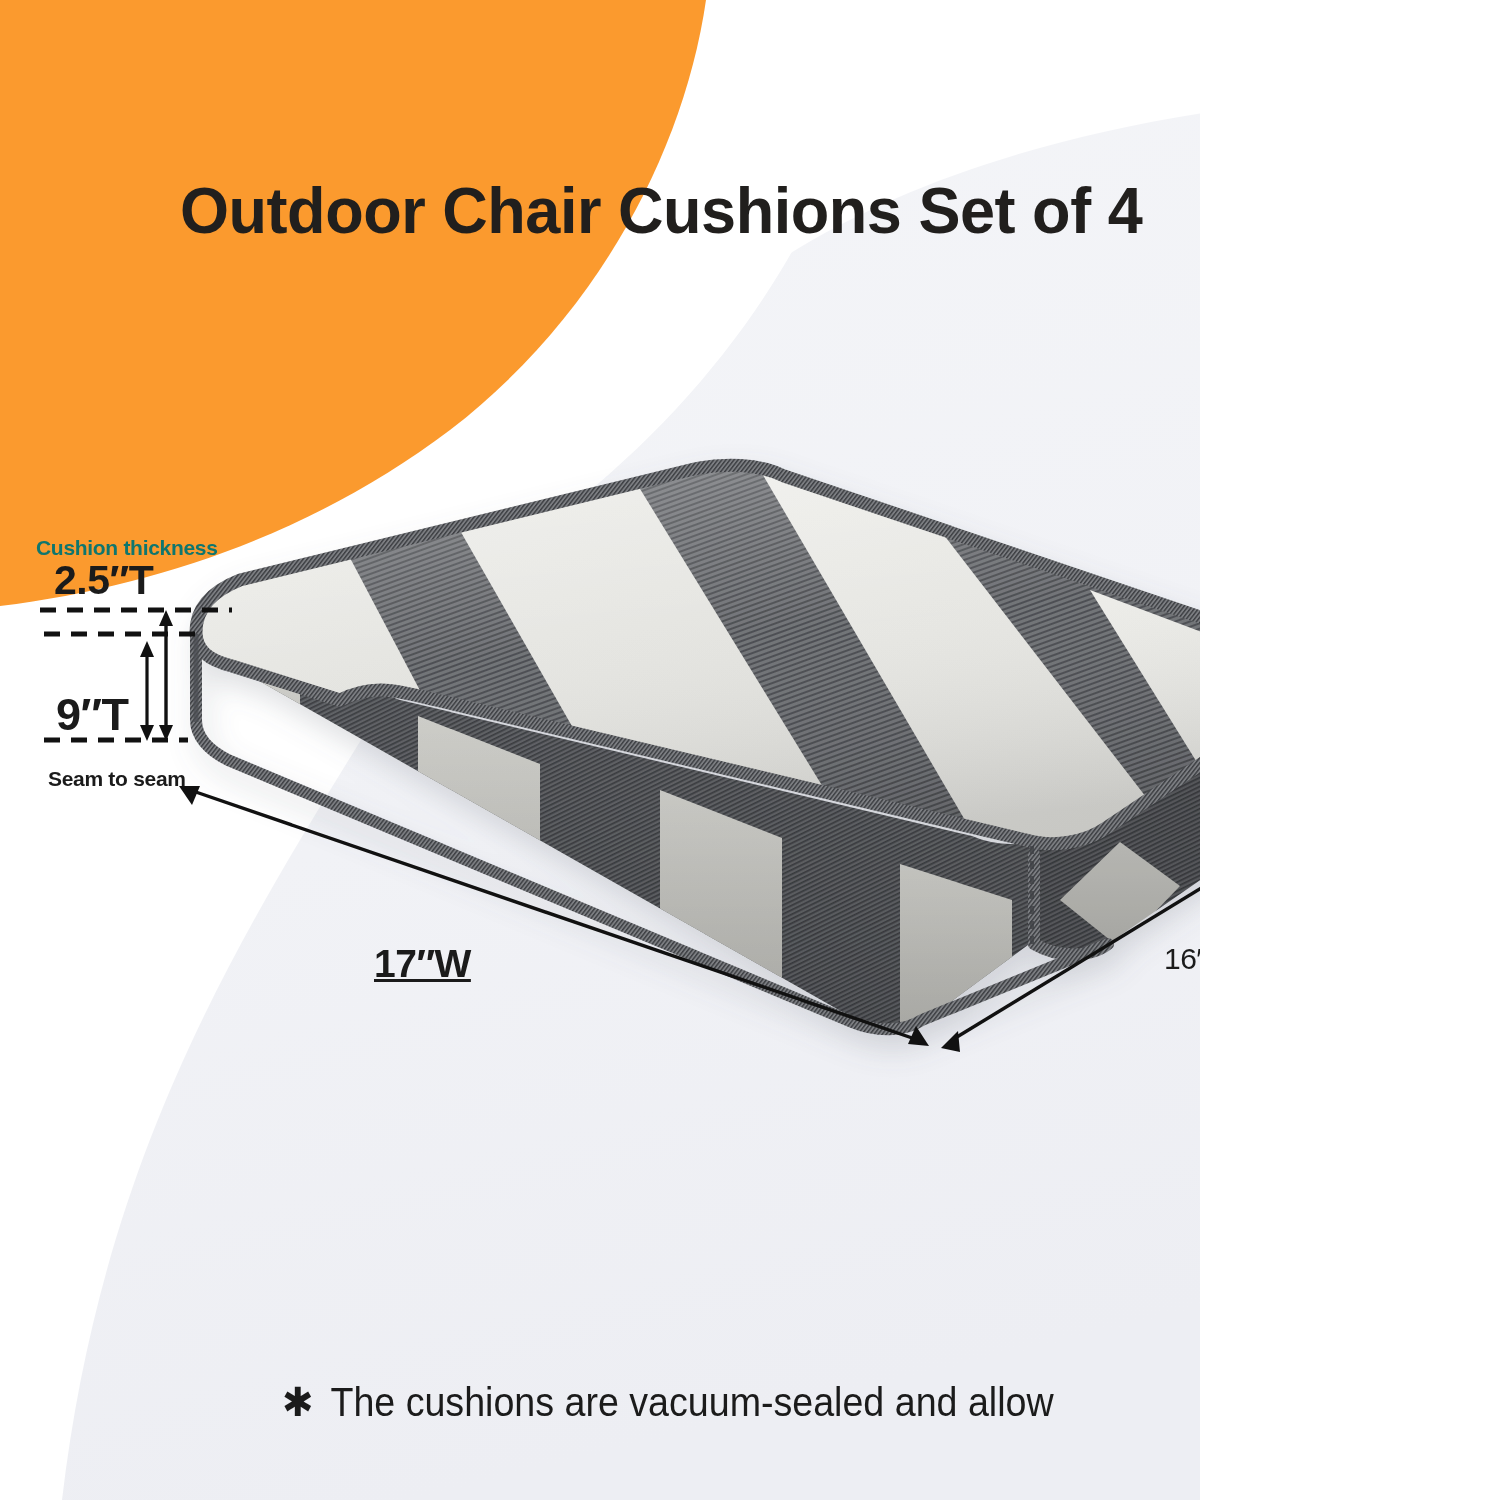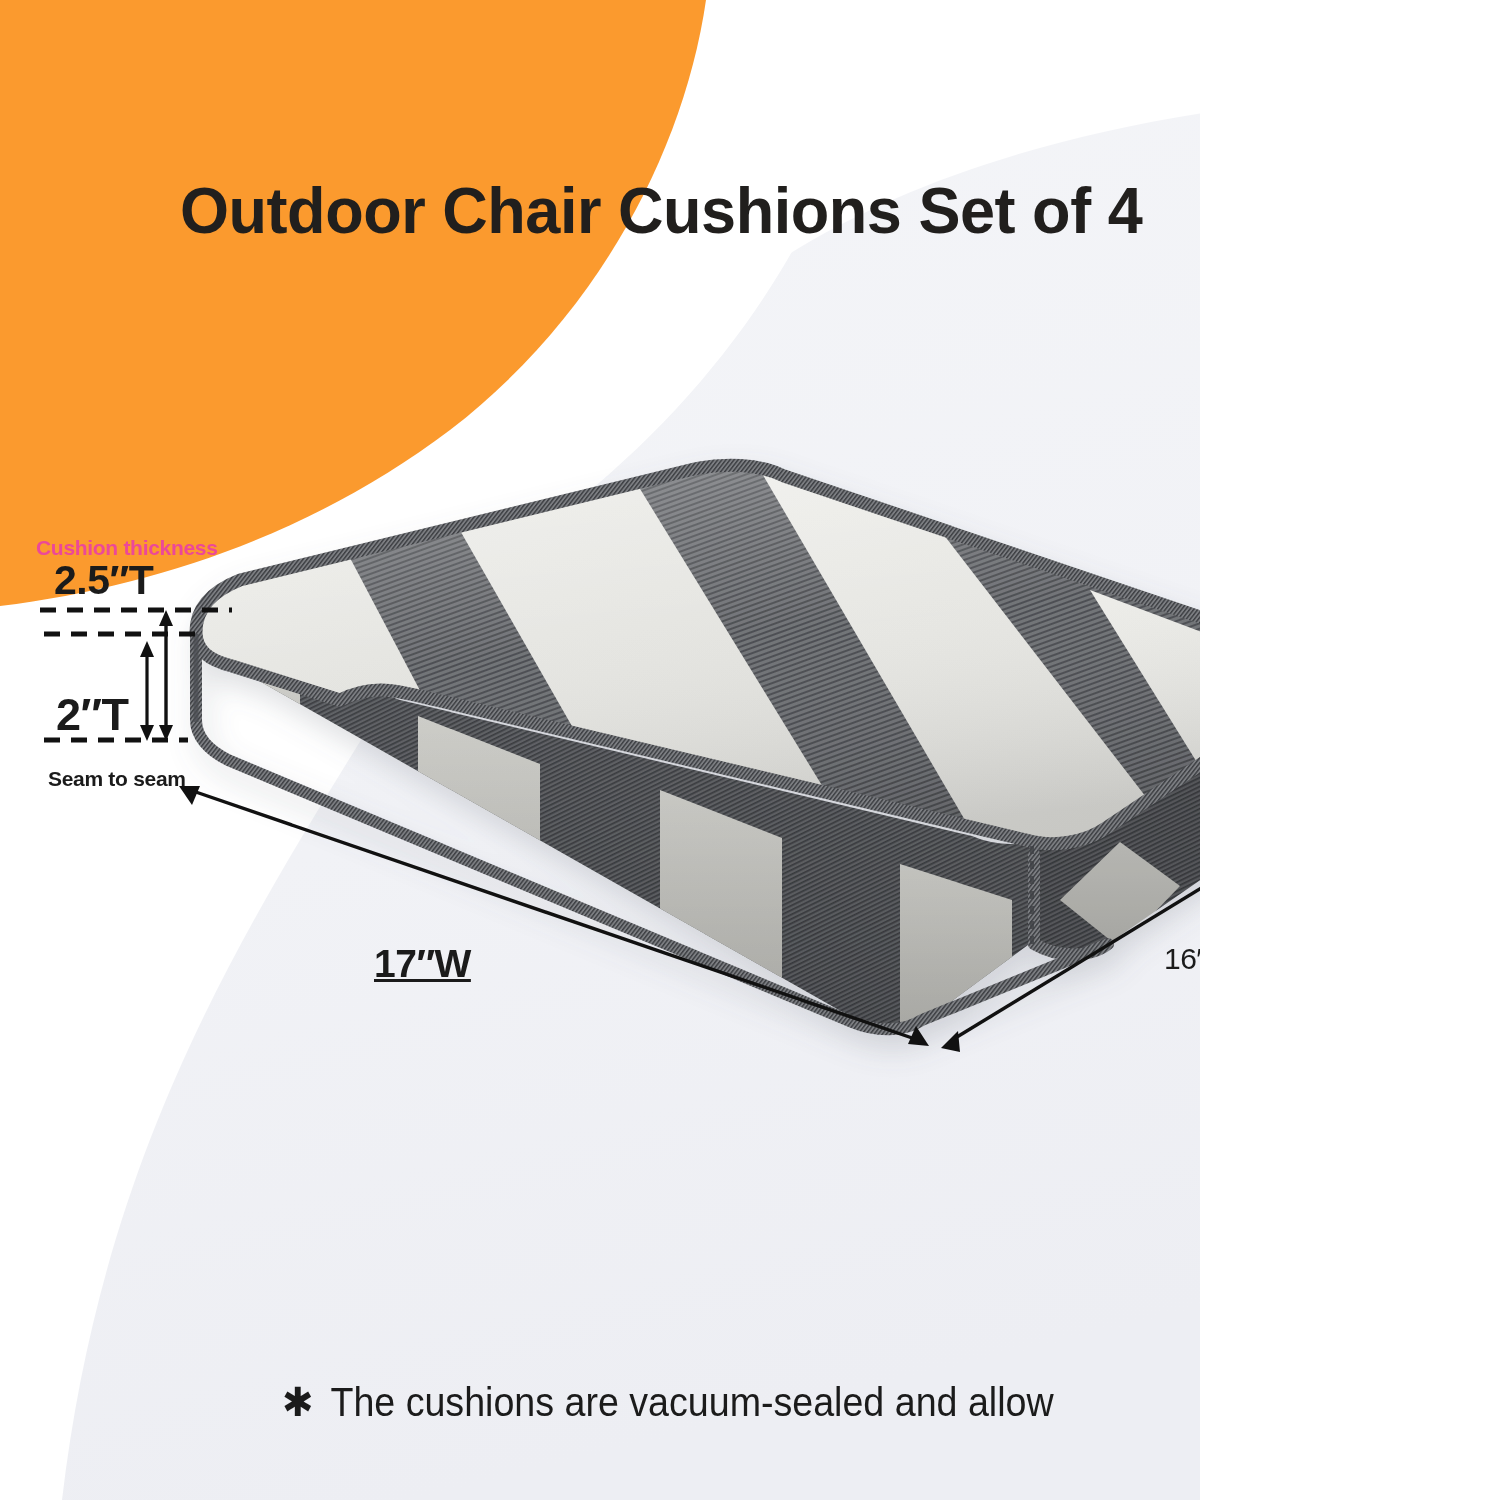--- a/index.html
+++ b/index.html
@@ -37,21 +37,21 @@
     transform: scaleX(0.97);
     transform-origin: left top;
     color: #211f1d;
   }
   #thickness-caption {
     left: 36px;
     top: 537px;
     font-size: 21px;
     font-weight: bold;
     letter-spacing: -0.3px;
-    color: #ec4899;
+    color: #0f766e;
   }
   #thickness-outer-value {
     left: 54px;
     top: 560px;
     font-size: 41px;
     font-weight: bold;
     letter-spacing: -0.5px;
   }
   #thickness-inner-value {
     left: 56px;
@@ -322,21 +322,21 @@
     </g>
 
     <g>
       <line x1="1280" y1="840" x2="1332" y2="793" stroke="#111111" stroke-width="3"></line>
       <path d="M 1342 784 L 1322 788 L 1332 802 Z" fill="#111111"></path>
     </g>
   </svg>
 
   <div class="txt" id="thickness-caption">Cushion thickness</div>
   <div class="txt" id="thickness-outer-value">2.5″T</div>
-  <div class="txt" id="thickness-inner-value">2″T</div>
+  <div class="txt" id="thickness-inner-value">9″T</div>
   <div class="txt" id="seam-caption">Seam to seam</div>
 
   <div class="txt" id="dim-width">17″W</div>
   <div class="txt" id="dim-depth">16″D</div>
 
   <div class="txt" id="footnote">
     <span class="ln"><span>✱</span><span style="padding-left:18px">The cushions are vacuum-sealed and allow</span></span>
     
   </div>
 

